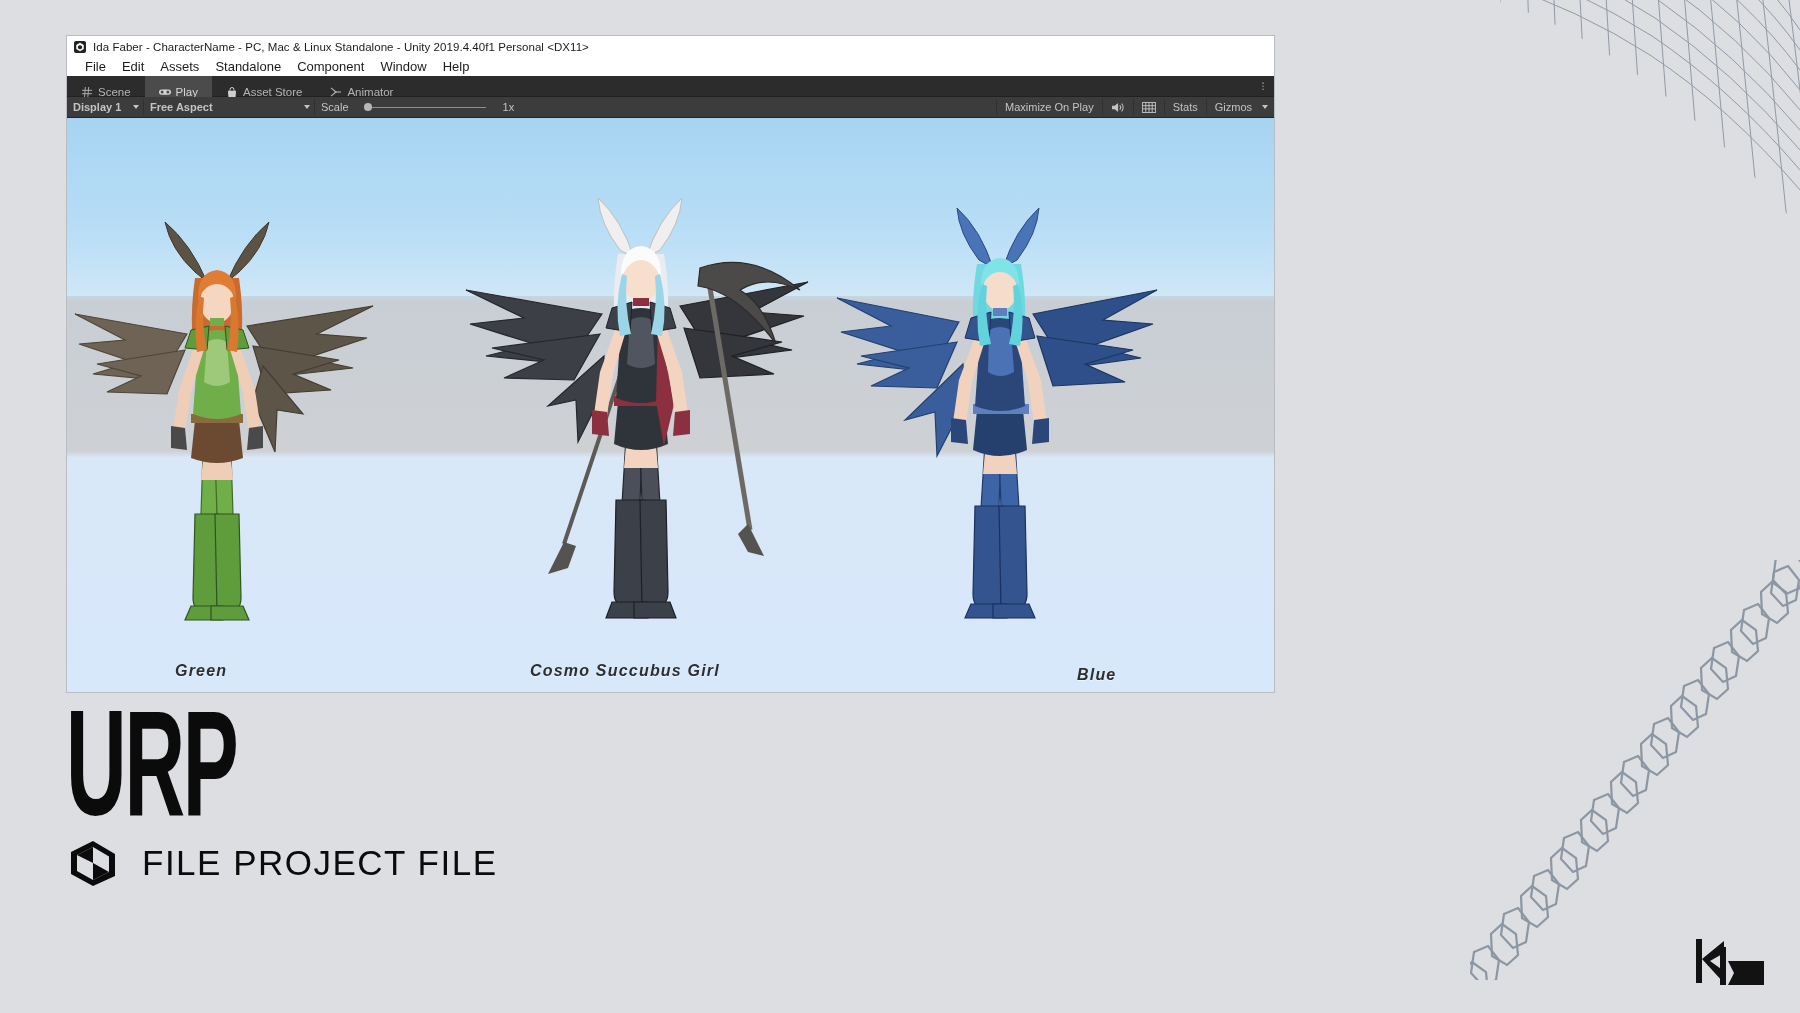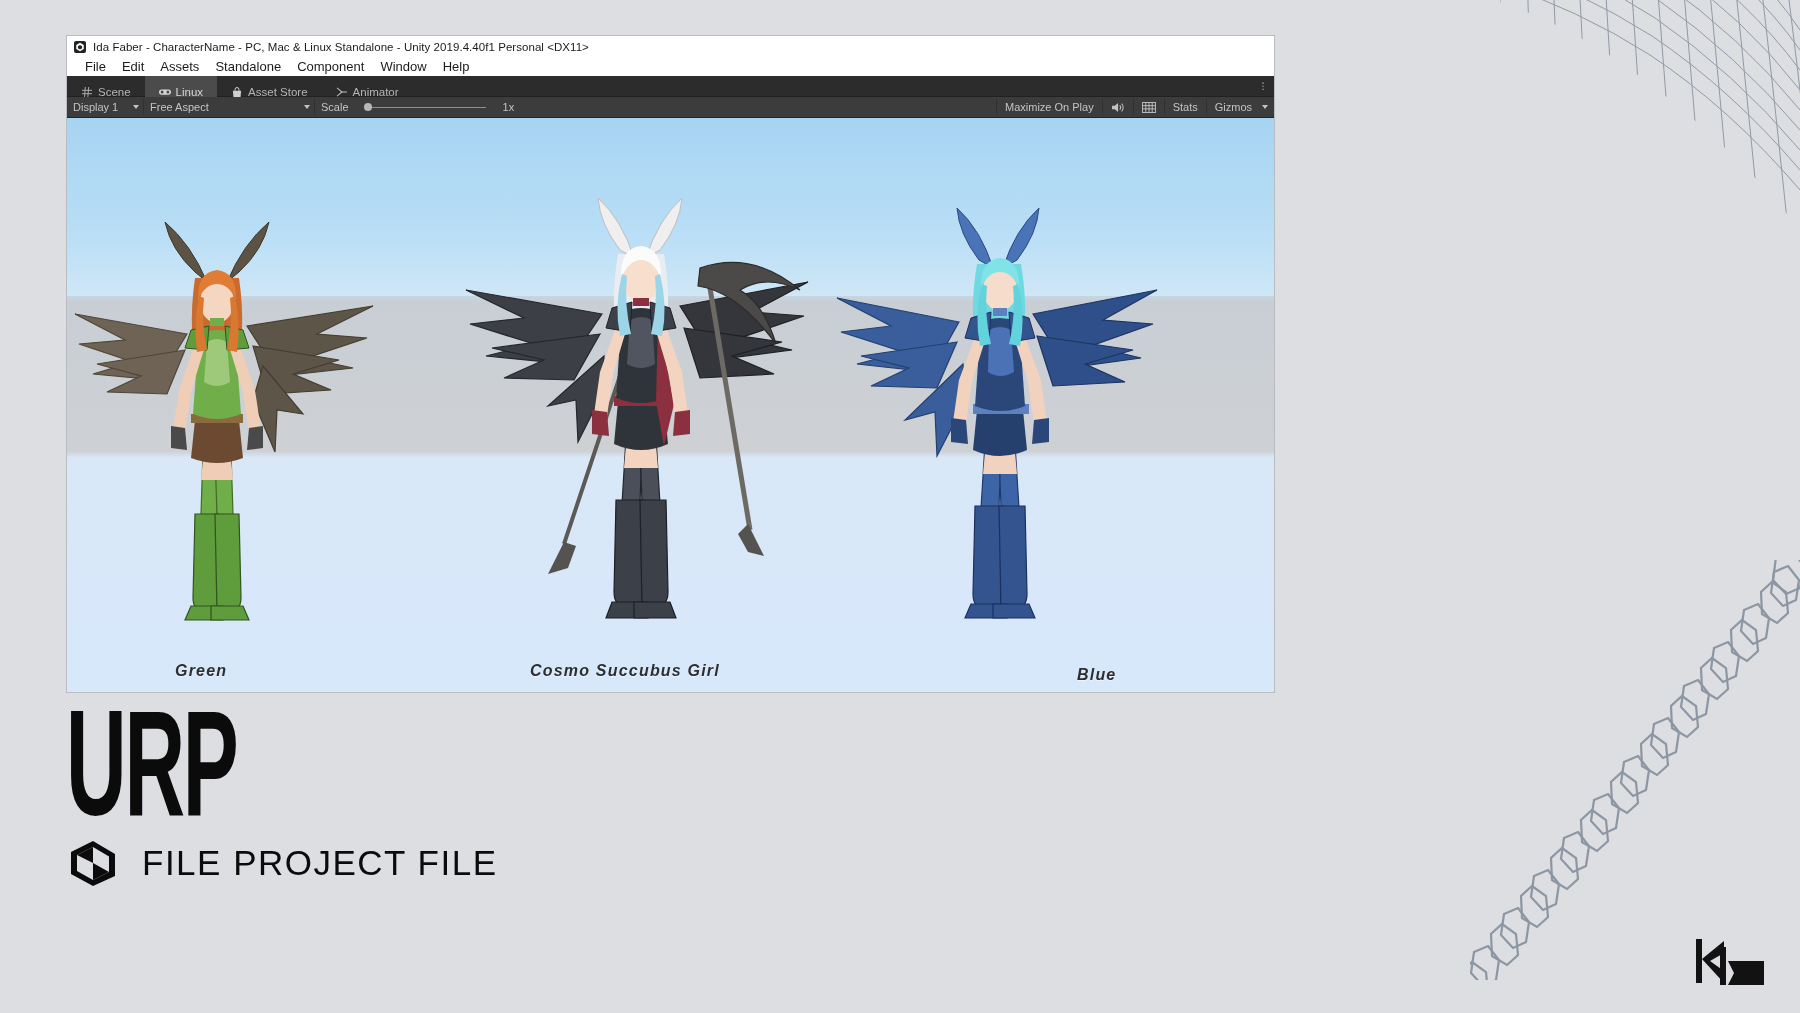--- a/index.html
+++ b/index.html
@@ -61,21 +61,21 @@
     color:#b4b4b4;font-size:12px;line-height:6px;letter-spacing:0;
   }
   #tab-overflow span{transform:scaleY(.75);}
   
   #game-toolbar{
     height:20px;background:#3c3c3c;display:flex;align-items:center;flex:0 0 auto;
     border-bottom:1px solid #232323;font-size:11px;color:#c4c4c4;
   }
   .tb-drop{
     display:flex;align-items:center;height:16px;padding:0 4px 0 6px;
-    border-right:1px solid #303030;white-space:nowrap;gap:0;cursor:default;
+    border-right:1px solid #303030;white-space:nowrap;gap:0;cursor:default;font-weight:bold;
   }
   .tb-drop .caret{
     width:0;height:0;border-left:3.5px solid transparent;border-right:3.5px solid transparent;
     border-top:4px solid #c4c4c4;
   }
   #display-drop{width:66px;justify-content:space-between;}
   #aspect-drop{width:160px;justify-content:space-between;}
   #scale-group{
     display:flex;align-items:center;gap:15px;padding:0 6px;height:16px;flex:0 0 auto;
   }
@@ -248,21 +248,21 @@
       <span>Scene</span>
     </div>
     <div class="tab active">
       <span class="ic">
         <svg width="12" height="8" viewBox="0 0 16 9" aria-hidden="true">
           <rect x="0" y="1" width="16" height="7" rx="3.5" fill="#d6d6d6"></rect>
           <circle cx="4.2" cy="4.5" r="2" fill="#4b4b4b"></circle>
           <circle cx="11.8" cy="4.5" r="2" fill="#4b4b4b"></circle>
         </svg>
       </span>
-      <span>Linux</span>
+      <span>Play</span>
     </div>
     <div class="tab">
       <span class="ic">
         <svg width="10" height="11" viewBox="0 0 11 12" aria-hidden="true">
           <path d="M1 4 L10 4 L9.4 11.5 L1.6 11.5 Z" fill="#cfcfcf"></path>
           <path d="M3.4 4.2 V2.6 a2.1 2.1 0 0 1 4.2 0 V4.2" fill="none" stroke="#cfcfcf" stroke-width="1.1"></path>
         </svg>
       </span>
       <span>Asset Store</span>
     </div>

